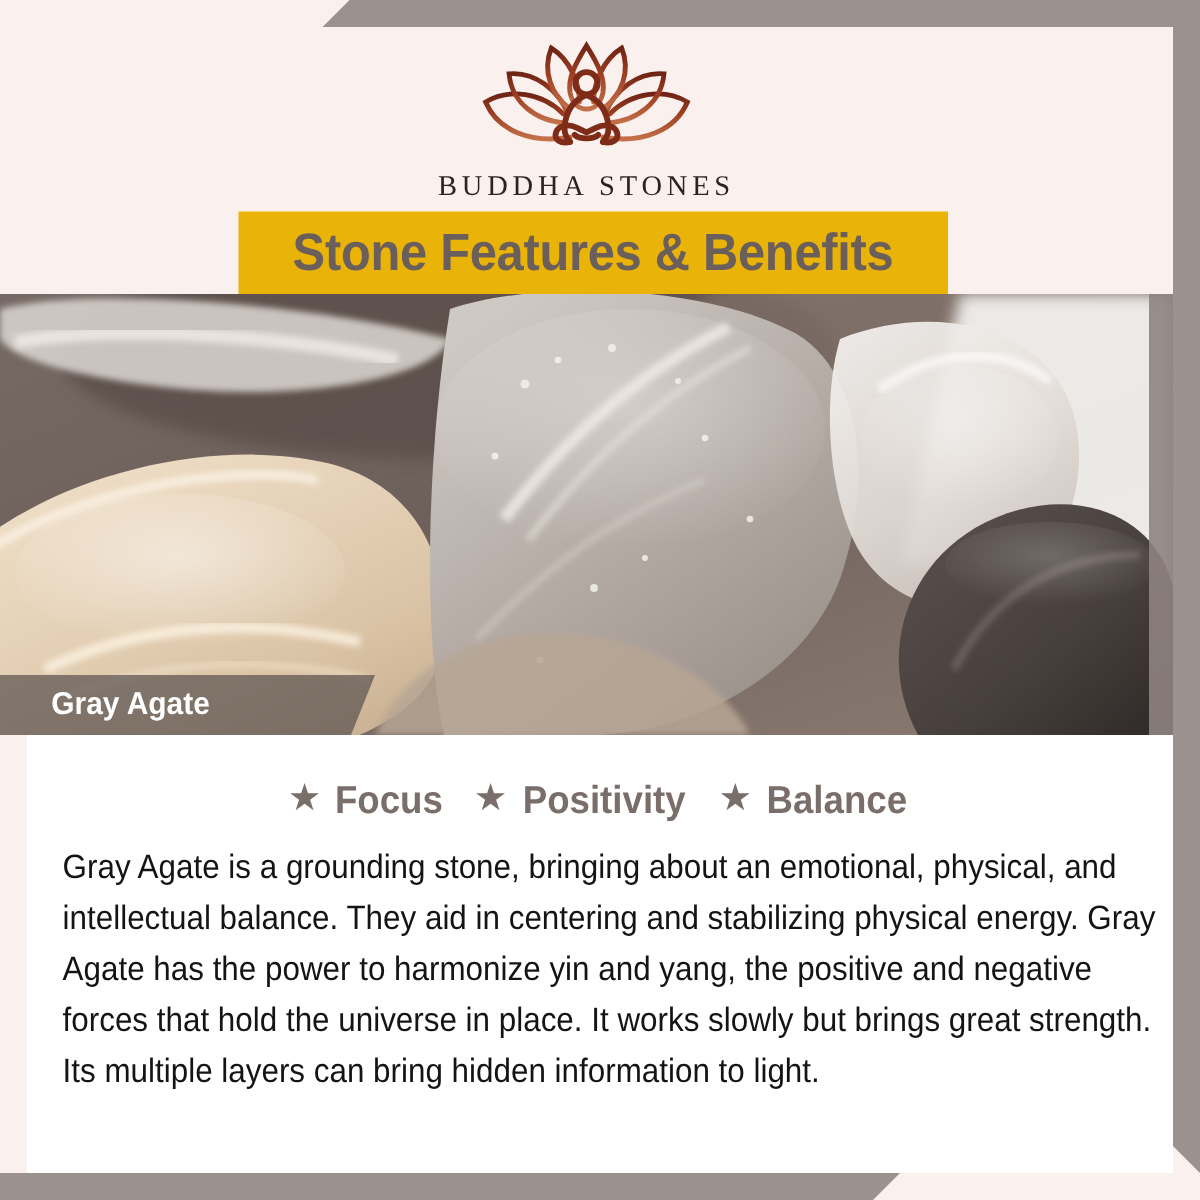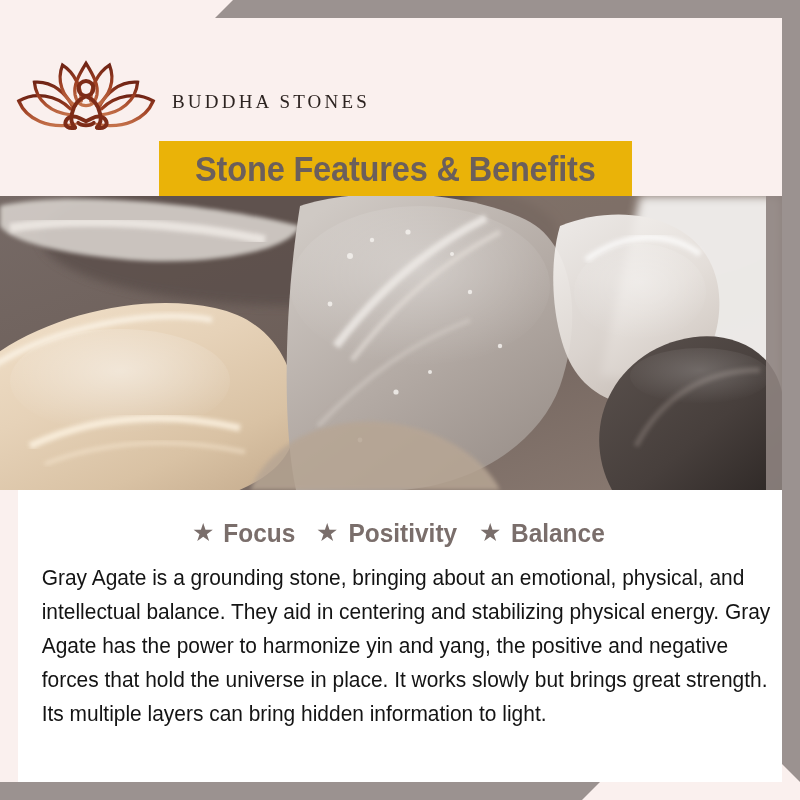--- a/index.html
+++ b/index.html
@@ -69,20 +69,21 @@
   }
 
   
   .logo-wrap {
     position: absolute;
     left: 0;
     top: 0;
     width: 782px;
     height: 160px;
     display: flex;
+    flex-direction: column;
     align-items: center;
     justify-content: flex-start;
     padding-top: 6px;
     box-sizing: border-box;
   }
   .logo-mark {
     width: 172px;
     height: 88px;
     display: block;
   }
@@ -344,20 +345,23 @@
         <path d="M612 294 C586 246 600 186 650 156 C706 124 770 142 782 196 L782 294 Z" fill="url(#darkStone)"></path>
         <path d="M636 250 C662 200 706 174 760 174" stroke="#8c817c" stroke-width="5" fill="none" filter="url(#soft2)" opacity="0.5"></path>
         <ellipse cx="700" cy="180" rx="70" ry="28" fill="url(#glow)" opacity="0.35"></ellipse>
 
         <path d="M250 294 C268 250 320 222 380 226 C440 230 486 264 500 294 Z" fill="#b7a694" opacity="0.85" filter="url(#soft2)"></path>
 
         <rect x="766" y="0" width="16" height="294" fill="#8e837f" opacity="0.9"></rect>
       </svg>
     </div>
 
+    <div class="name-banner">
+      <span class="name-text">Gray Agate</span>
+    </div>
 
     <div class="content">
 
       <div class="benefits">
         <div class="benefit">
           <span class="star">★</span>
           <span class="benefit-label">Focus</span>
         </div>
         <div class="benefit">
           <span class="star">★</span>

